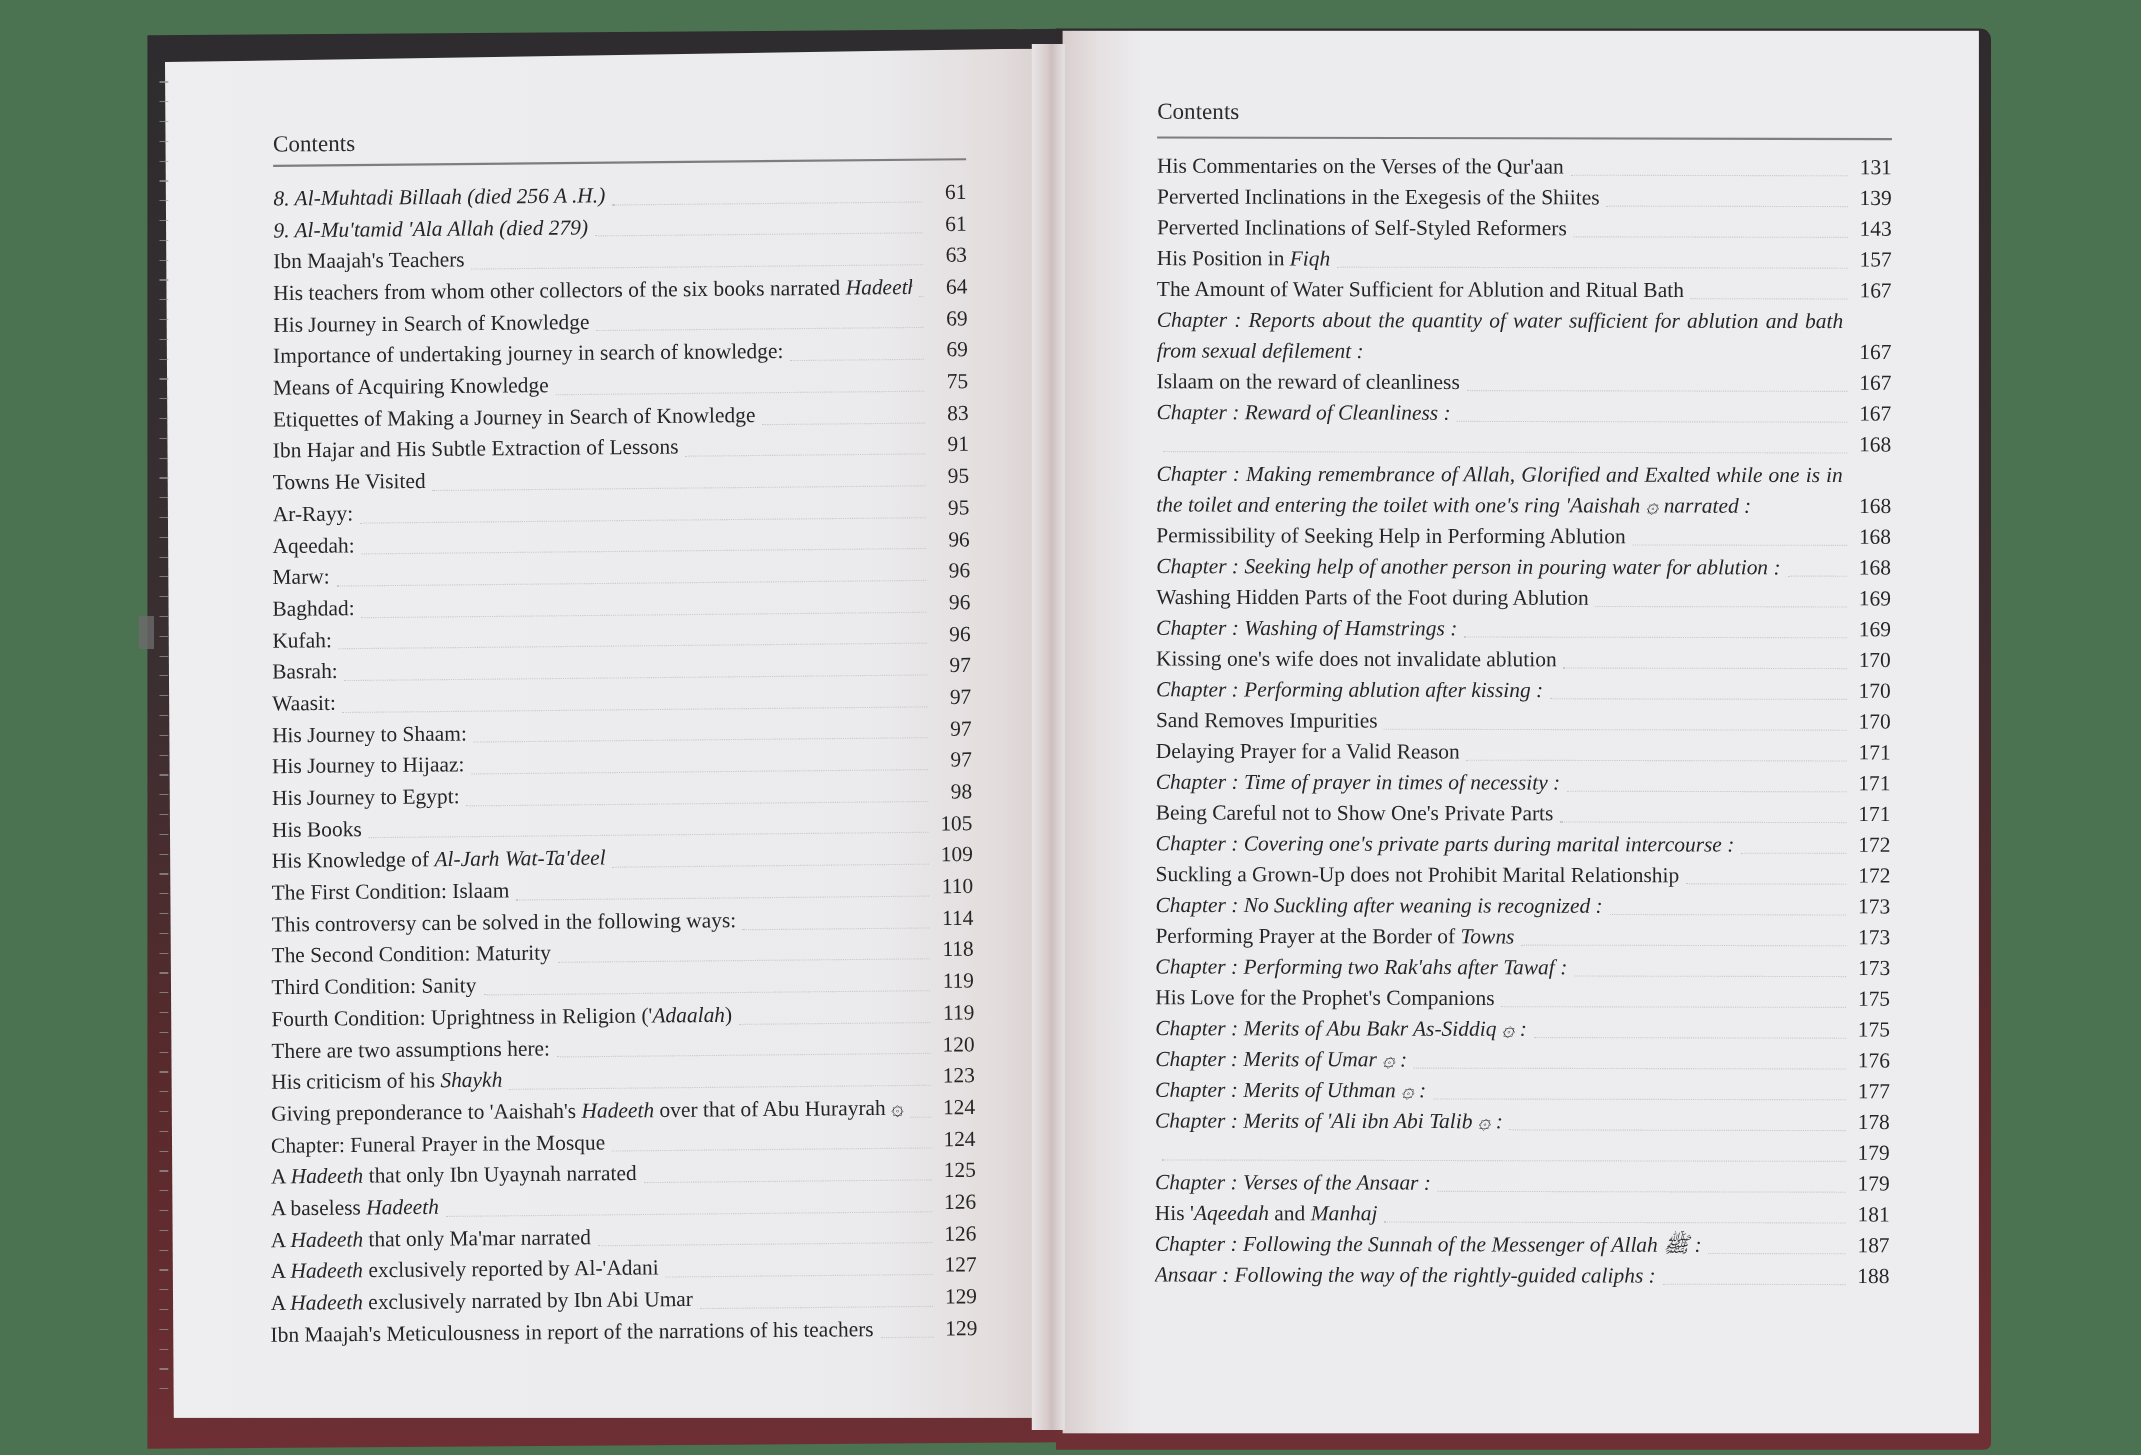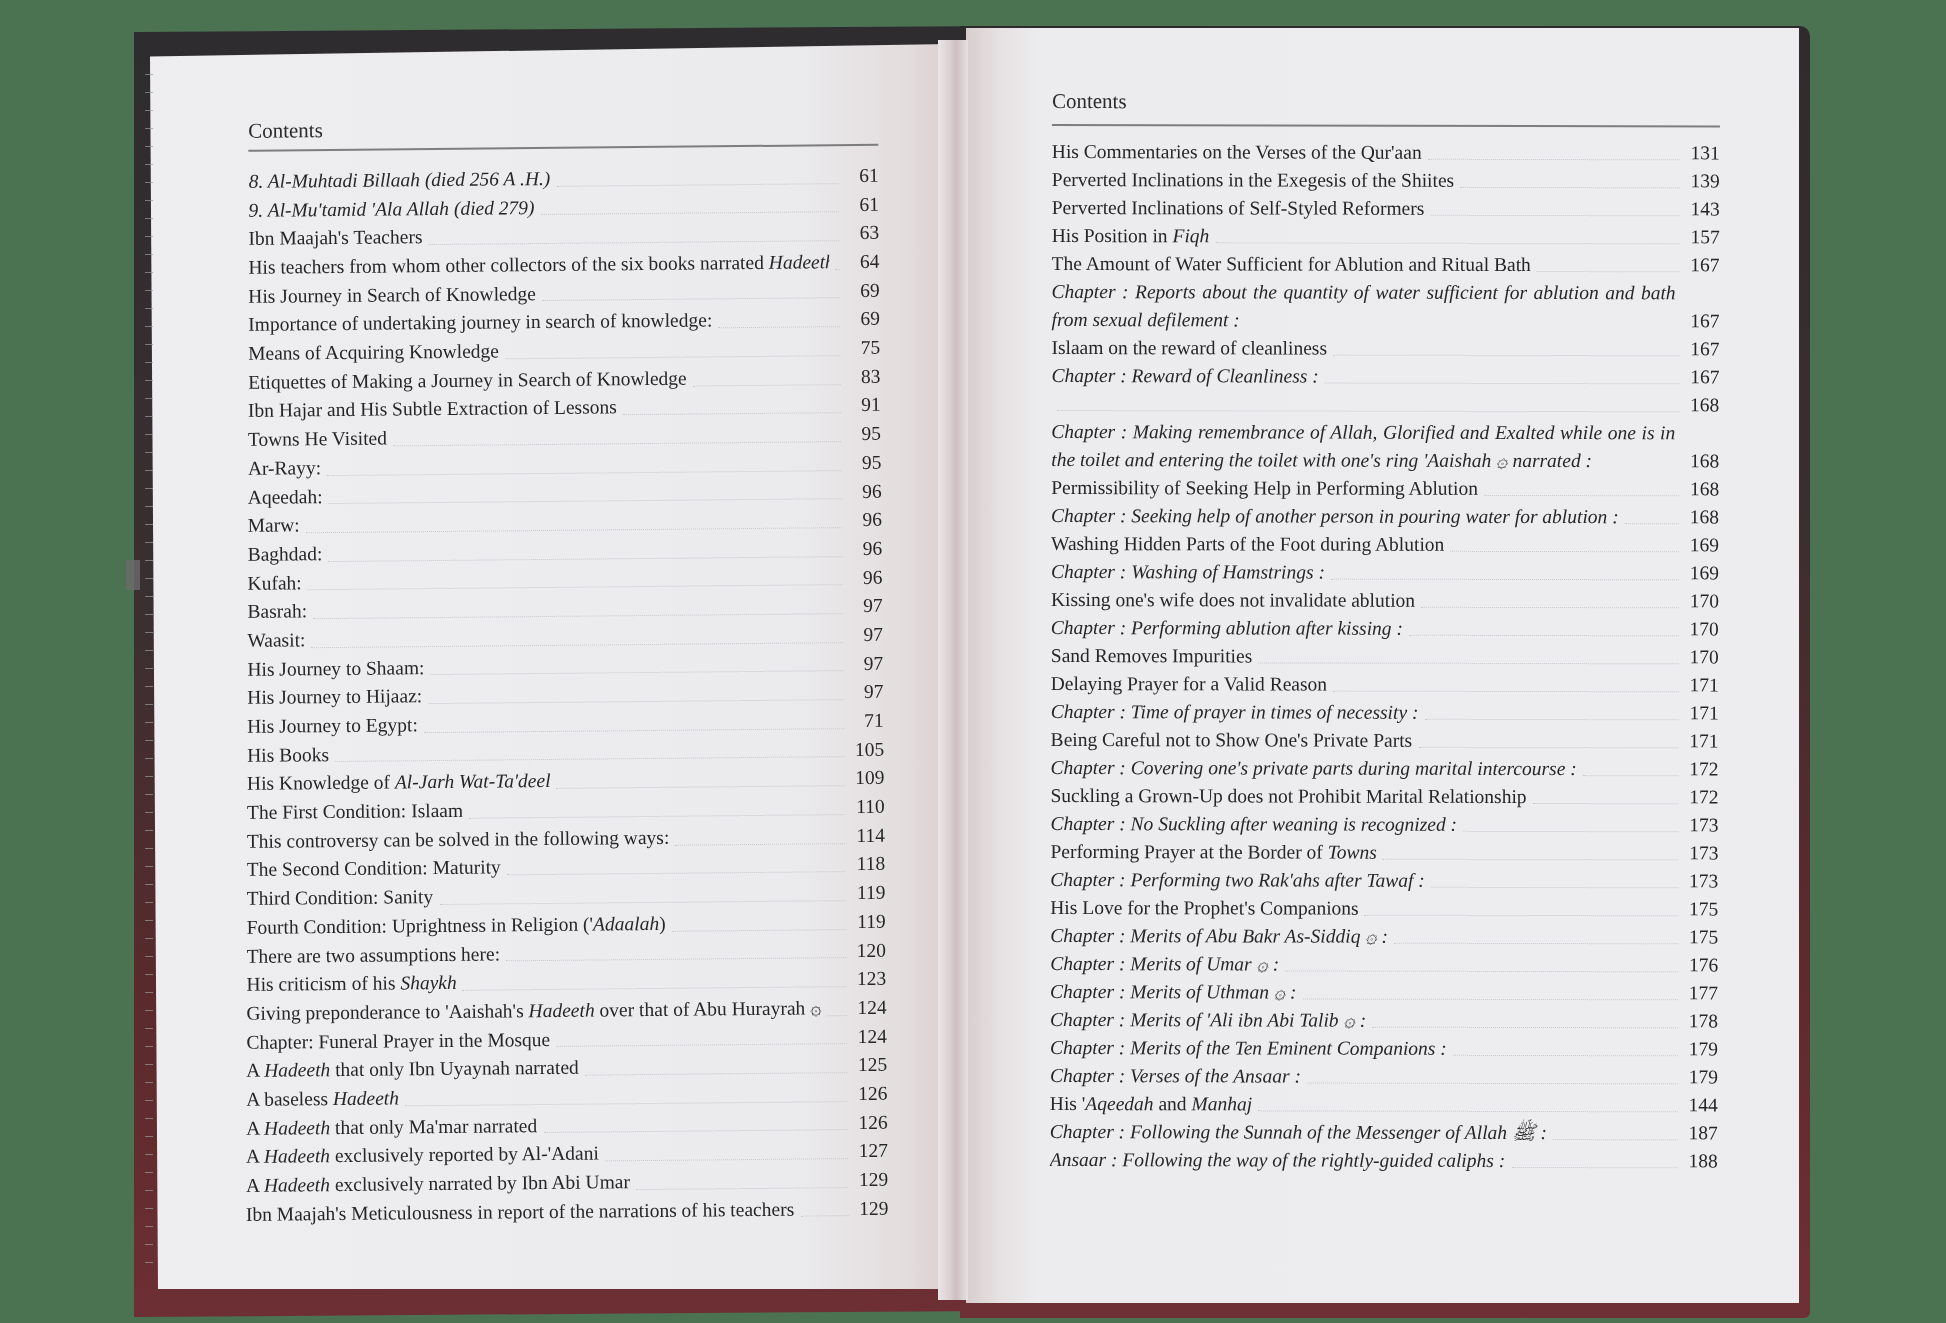--- a/index.html
+++ b/index.html
@@ -190,21 +190,21 @@
         <span class="pg">97</span>
       </div>
       <div class="entry" style="padding-left: 13.7px;">
         <span class="title"><span>His Journey to Hijaaz:</span></span>
         <span class="leader"></span>
         <span class="pg">97</span>
       </div>
       <div class="entry" style="padding-left: 13.35px;">
         <span class="title"><span>His Journey to Egypt:</span></span>
         <span class="leader"></span>
-        <span class="pg">71</span>
+        <span class="pg">98</span>
       </div>
       <div class="entry" style="padding-left: 13px;">
         <span class="title"><span>His Books</span></span>
         <span class="leader"></span>
         <span class="pg">105</span>
       </div>
       <div class="entry" style="padding-left: 12.65px;">
         <span class="title"><span>His Knowledge of </span><span class="it">Al-Jarh Wat-Ta'deel</span></span>
         <span class="leader"></span>
         <span class="pg">109</span>
@@ -432,33 +432,32 @@
         <span class="title"><span class="it">Chapter : Merits of Uthman ۞ :</span></span>
         <span class="leader"></span>
         <span class="pg">177</span>
       </div>
       <div class="entry">
         <span class="title"><span class="it">Chapter : Merits of 'Ali ibn Abi Talib ۞ :</span></span>
         <span class="leader"></span>
         <span class="pg">178</span>
       </div>
       <div class="entry">
-        <span class="title"><span class="it">Chapter : Merits of the Ten Eminent Companions :</span></span>
         <span class="leader"></span>
         <span class="pg">179</span>
       </div>
       <div class="entry">
         <span class="title"><span class="it">Chapter : Verses of the Ansaar :</span></span>
         <span class="leader"></span>
         <span class="pg">179</span>
       </div>
       <div class="entry">
         <span class="title"><span>His '</span><span class="it">Aqeedah</span><span> and </span><span class="it">Manhaj</span></span>
         <span class="leader"></span>
-        <span class="pg">144</span>
+        <span class="pg">181</span>
       </div>
       <div class="entry">
         <span class="title"><span class="it">Chapter : Following the Sunnah of the Messenger of Allah ﷺ :</span></span>
         <span class="leader"></span>
         <span class="pg">187</span>
       </div>
       <div class="entry">
         <span class="title"><span class="it">Ansaar : Following the way of the rightly-guided caliphs :</span></span>
         <span class="leader"></span>
         <span class="pg">188</span>

